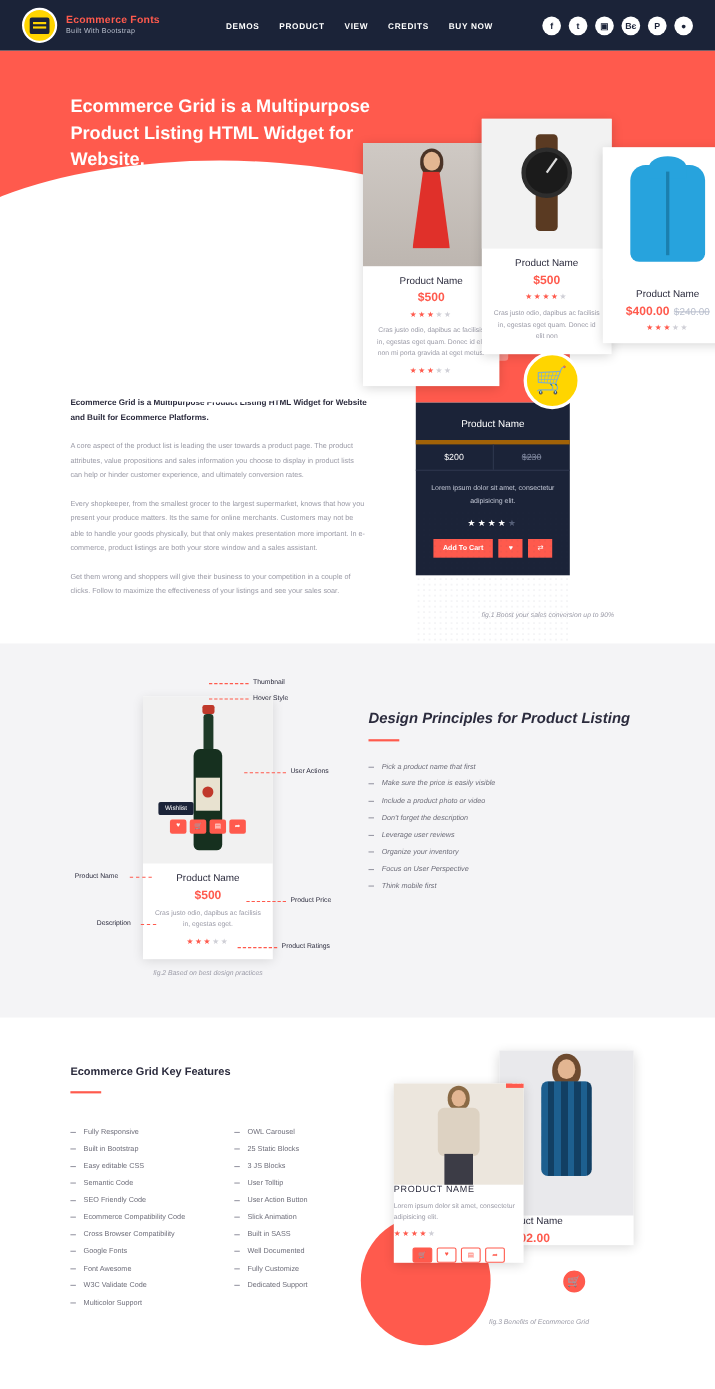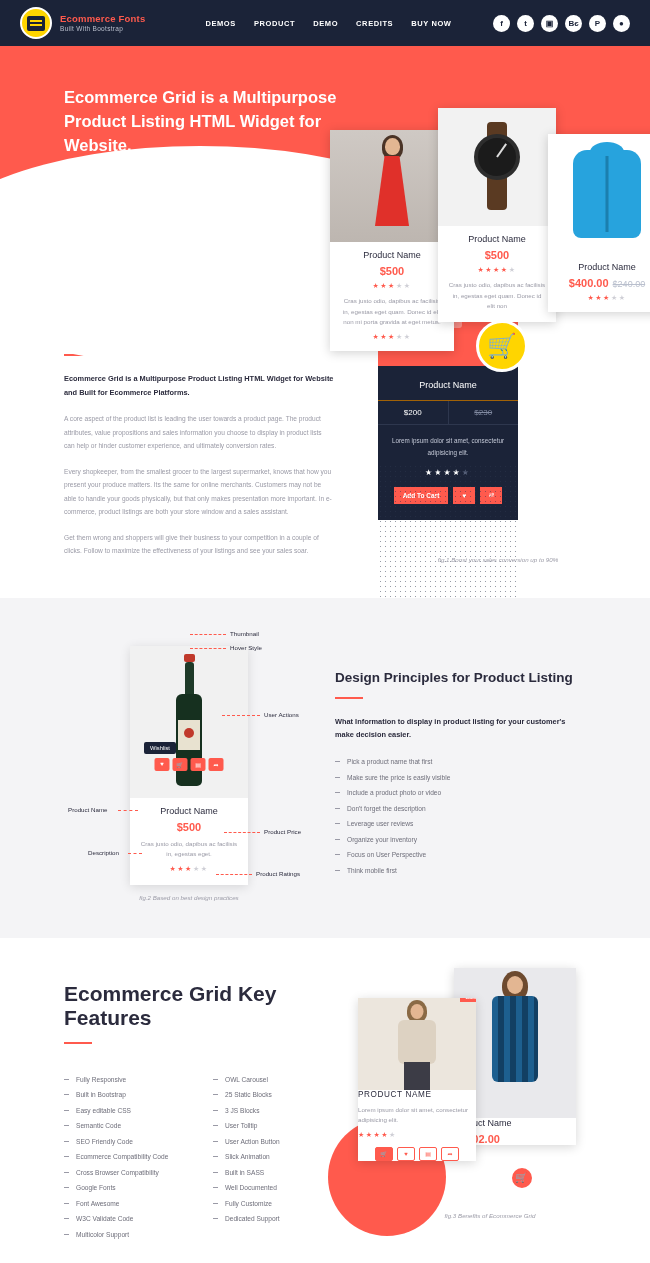--- a/index.html
+++ b/index.html
@@ -143,21 +143,21 @@
   #card-jacket { left: 218px; top: 14px; width: 118px; }
   #card-jacket .ph { height: 120px; background: #ffffff; }
   .jacket { position:absolute; left:50%; top:16px; transform:translateX(-50%);
     width:68px;height:88px;background:#27a3dd;border-radius:14px 14px 8px 8px; }
   .jacket:before{content:"";position:absolute;left:50%;top:-8px;transform:translateX(-50%);width:34px;height:20px;background:#27a3dd;border-radius:50% 50% 0 0;}
   .jacket:after{content:"";position:absolute;left:50%;top:6px;transform:translateX(-50%);width:3px;height:76px;background:#1b7fae;}
 
   
   .about { padding: 72px 0 40px; position: relative; }
   .about-text { width: 270px; margin-left: 64px; }
-  .sec-title { font-size: 21px; font-weight: bold; color: #2b2b3d; }
+  .sec-title { font-size: 10px; font-weight: bold; color: #2b2b3d; }
   .sec-rule { width: 28px; height: 2px; background: #ff5a4d; margin: 12px 0 16px; }
   .lead { font-size: 7.4px; font-weight: bold; line-height: 1.9; color: #2b2b3d; }
   .para { font-size: 6.6px; line-height: 2.05; color: #9a9aa6; margin-top: 12px; }
 
   
   .about-graphic { position: absolute; left: 378px; top: 22px; width: 240px; }
   .ag-red { position: absolute; left: 0; top: 0; width: 140px; height: 98px; background: #ff5a4d; }
   .ag-img-icon { position:absolute; left: 48px; top: 30px; width: 36px; height: 30px; background: rgba(255,255,255,.35); border-radius:3px;}
   .ag-img-icon:after{content:"";position:absolute;left:7px;bottom:6px;width:0;height:0;border-left:9px solid transparent;border-right:9px solid transparent;border-bottom:10px solid #ff5a4d;}
   .ag-img-icon:before{content:"";position:absolute;right:7px;top:6px;width:6px;height:6px;border-radius:50%;background:#ff5a4d;}
@@ -172,21 +172,21 @@
     background: #ffd500; border: 3px solid #ffffff;
     display: flex; align-items: center; justify-content: center;
     font-size: 24px; z-index: 6;
   }
   .ag-dark {
     position: absolute; left: 0; top: 98px; width: 140px;
     background: #1b2338; color: #ffffff; padding: 14px 0 16px; text-align: center;
   }
   .ag-dark .t { font-size: 9px; margin-bottom: 10px; }
   .ag-prices {
-    display: flex; border-top: 1px solid #a16207; border-bottom: 1px solid #2e374e;
+    display: flex; border-top: 4px solid #a16207; border-bottom: 1px solid #2e374e;
   }
   .ag-prices div { flex: 1; padding: 7px 0; font-size: 8px; }
   .ag-prices .p1 { color: #ffffff; border-right: 1px solid #2e374e; }
   .ag-prices .p2 { color: #8089a0; text-decoration: line-through; }
   .ag-desc { font-size: 6.3px; color: #c3c8d6; line-height: 1.9; padding: 10px 14px 0; }
   .ag-stars { color: #5b6party; }
   .ag-stars { color: #566079; font-size: 8px; letter-spacing: 2px; margin: 9px 0 10px; }
   .ag-stars .on { color: #ffffff; }
   .ag-actions { display: flex; gap: 5px; justify-content: center; }
   .btn-cart {
@@ -219,21 +219,21 @@
     position:absolute; left:14px; top:96px; background:#1b2338; color:#fff;
     font-size:5.8px; padding:3px 6px; border-radius:2px;
   }
   .hover-icons { position:absolute; left:50%; top:112px; transform:translateX(-50%); display:flex; gap:3px; }
   .hover-icons span{ width:15px;height:13px;background:#ff5a4d;color:#fff;font-size:6px;display:flex;align-items:center;justify-content:center;border-radius:2px;}
   .pr-card .body { padding: 8px 10px 12px; text-align: center; }
 
   .annot { position: absolute; font-size: 6.2px; color: #2b2b3d; }
   .annot-dash { position: absolute; border-top: 1px dashed #ff5a4d; }
 
-  .pr-right { position: absolute; left: 335px; top: 72px; width: 250px; }
+  .pr-right { position: absolute; left: 335px; top: 60px; width: 250px; font-style: italic; }
   .pr-right h2 { font-size: 13.5px; font-weight: bold; }
   .pr-lead { font-size: 7.4px; font-weight: bold; line-height: 1.85; margin-top: 14px; }
   .bullets { margin-top: 12px; }
   .bullets li {
     list-style: none; font-size: 6.6px; color: #6e6e7a;
     padding: 0 0 0 12px; position: relative; line-height: 2.35;
   }
   .bullets li:before {
     content: ""; position: absolute; left: 0; top: 7px;
     width: 5px; height: 1px; background: #9a9aa6;
@@ -289,21 +289,21 @@
     <div class="logo-box">
       <div class="logo-glyph"></div>
     </div>
     <div class="logo-text">
       <div class="logo-title">Ecommerce Fonts</div>
       <div class="logo-sub">Built With Bootstrap</div>
     </div>
     <div class="nav">
       <a href="#">DEMOS</a>
       <a href="#">PRODUCT</a>
-      <a href="#">DEMO</a>
+      <a href="#">VIEW</a>
       <a href="#">CREDITS</a>
       <a href="#">BUY NOW</a>
     </div>
     <div class="socials">
       <div class="social">f</div>
       <div class="social">t</div>
       <div class="social">▣</div>
       <div class="social">Bє</div>
       <div class="social">P</div>
       <div class="social">●</div>
@@ -445,21 +445,20 @@
     <div class="annot" style="left:88px; top:251px;">Description</div>
     <div class="annot-dash" style="left:128px; top:255px; width:14px;"></div>
     <div class="annot" style="left:256px; top:272px;">Product Ratings</div>
     <div class="annot-dash" style="left:216px; top:276px; width:36px;"></div>
 
     <div class="fig" style="position:absolute; left:130px; top:296px; width:118px;">fig.2 Based on best design practices</div>
 
     <div class="pr-right">
       <h2>Design Principles for Product Listing</h2>
       <div class="sec-rule"></div>
-      <div class="pr-lead">What Information to display in product listing for your customer's make decision easier.</div>
       <ul class="bullets">
         <li>Pick a product name that first</li>
         <li>Make sure the price is easily visible</li>
         <li>Include a product photo or video</li>
         <li>Don't forget the description</li>
         <li>Leverage user reviews</li>
         <li>Organize your inventory</li>
         <li>Focus on User Perspective</li>
         <li>Think mobile first</li>
       </ul>

